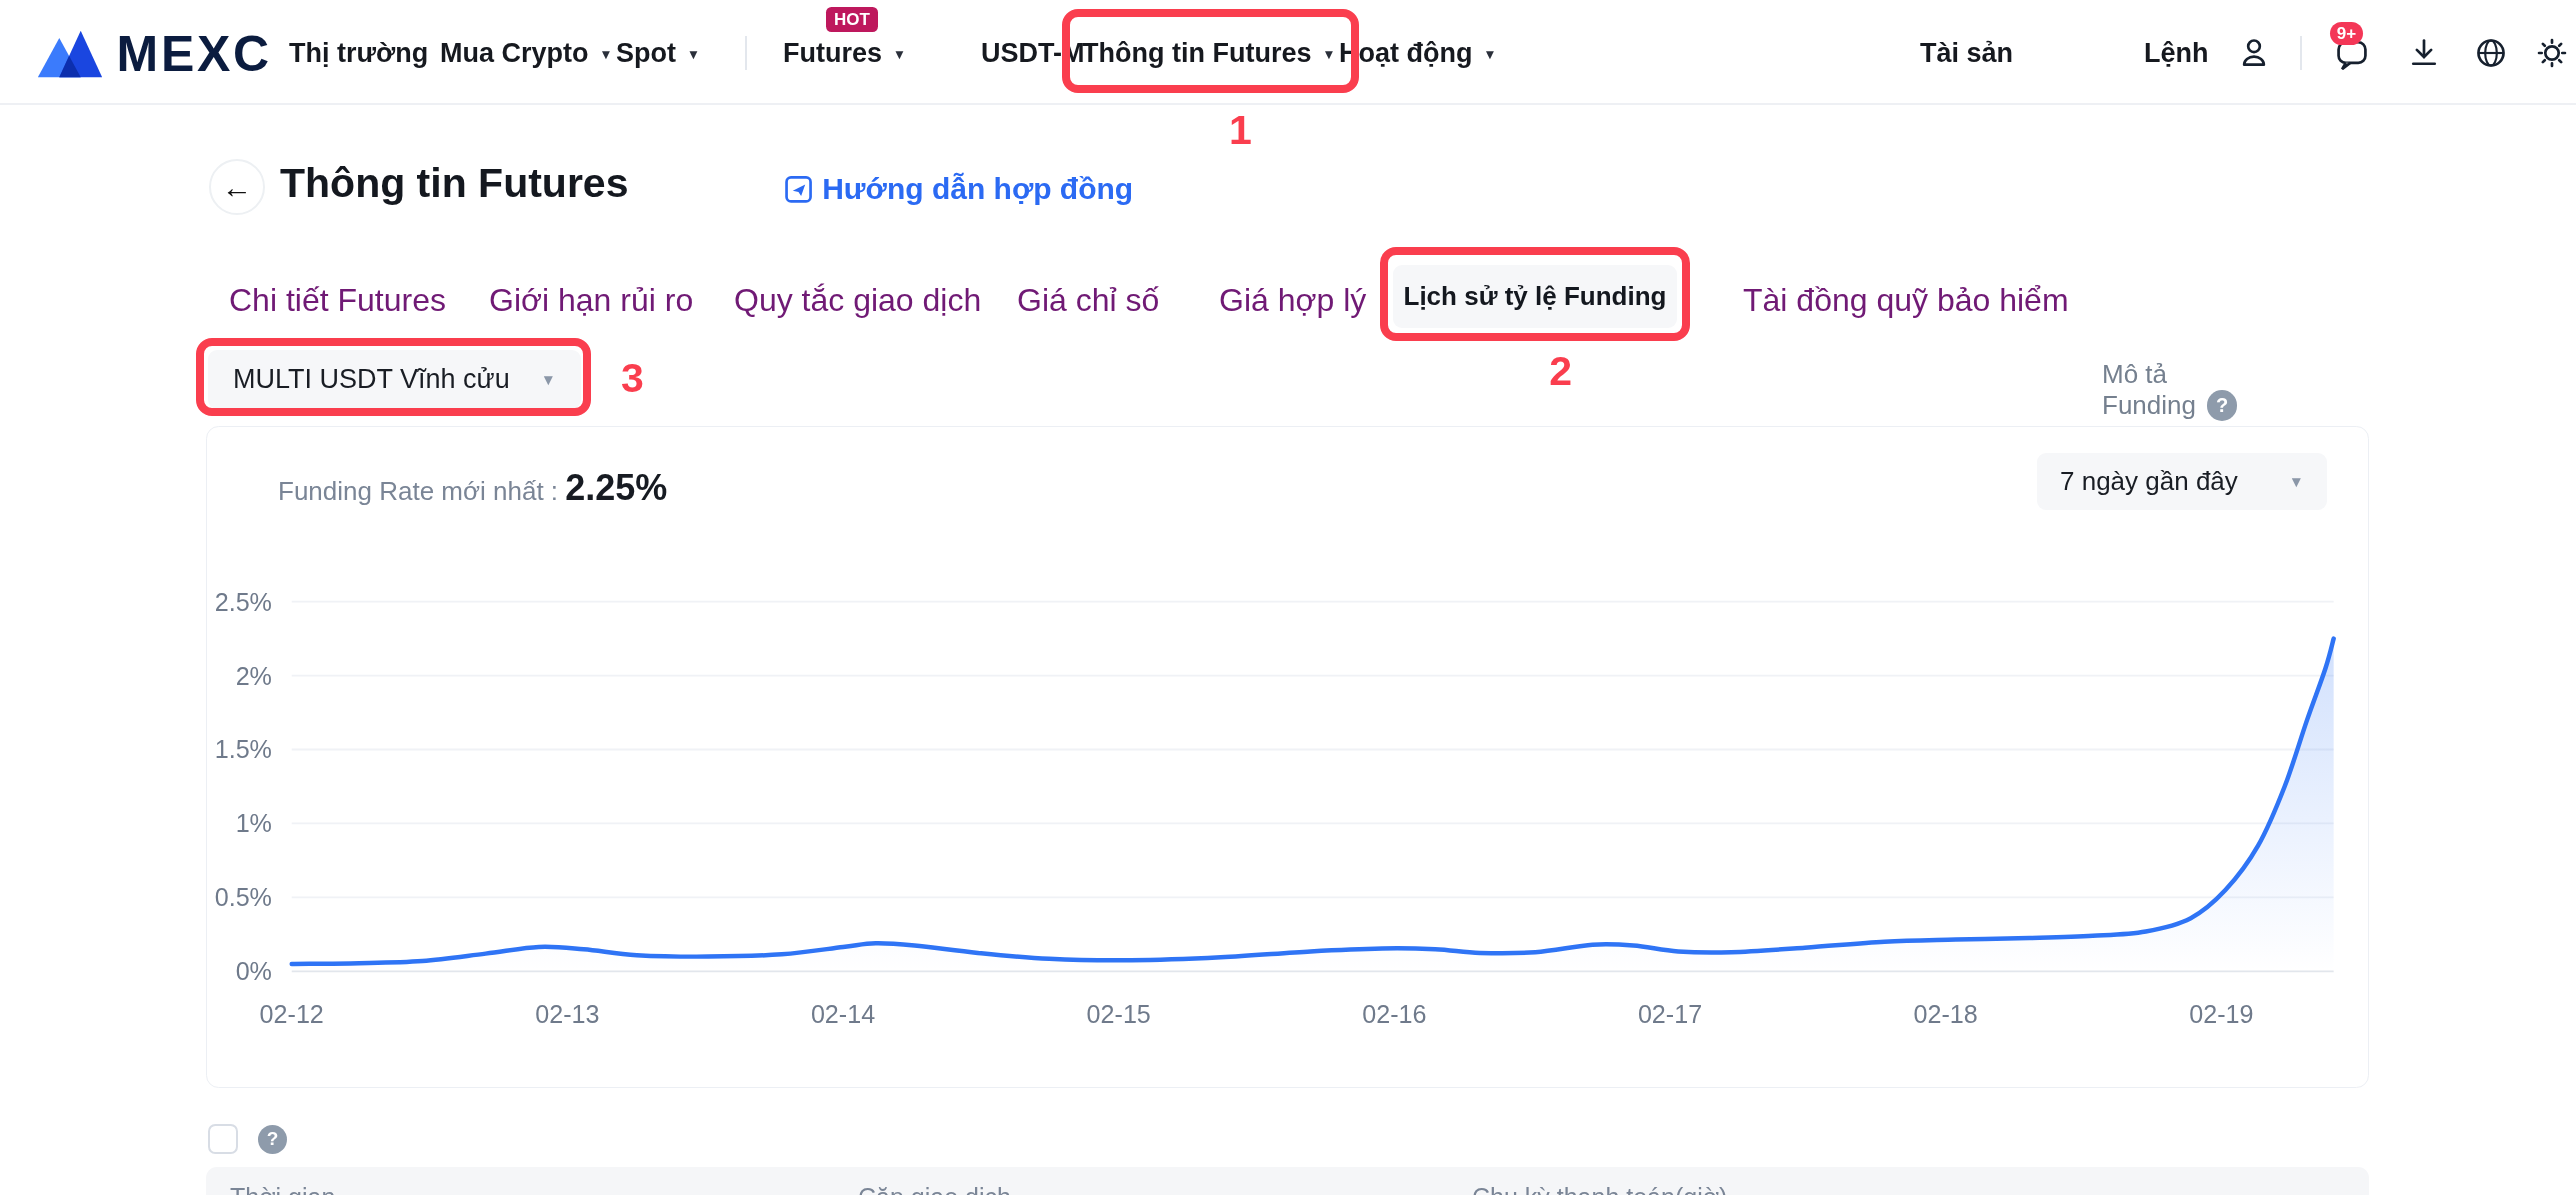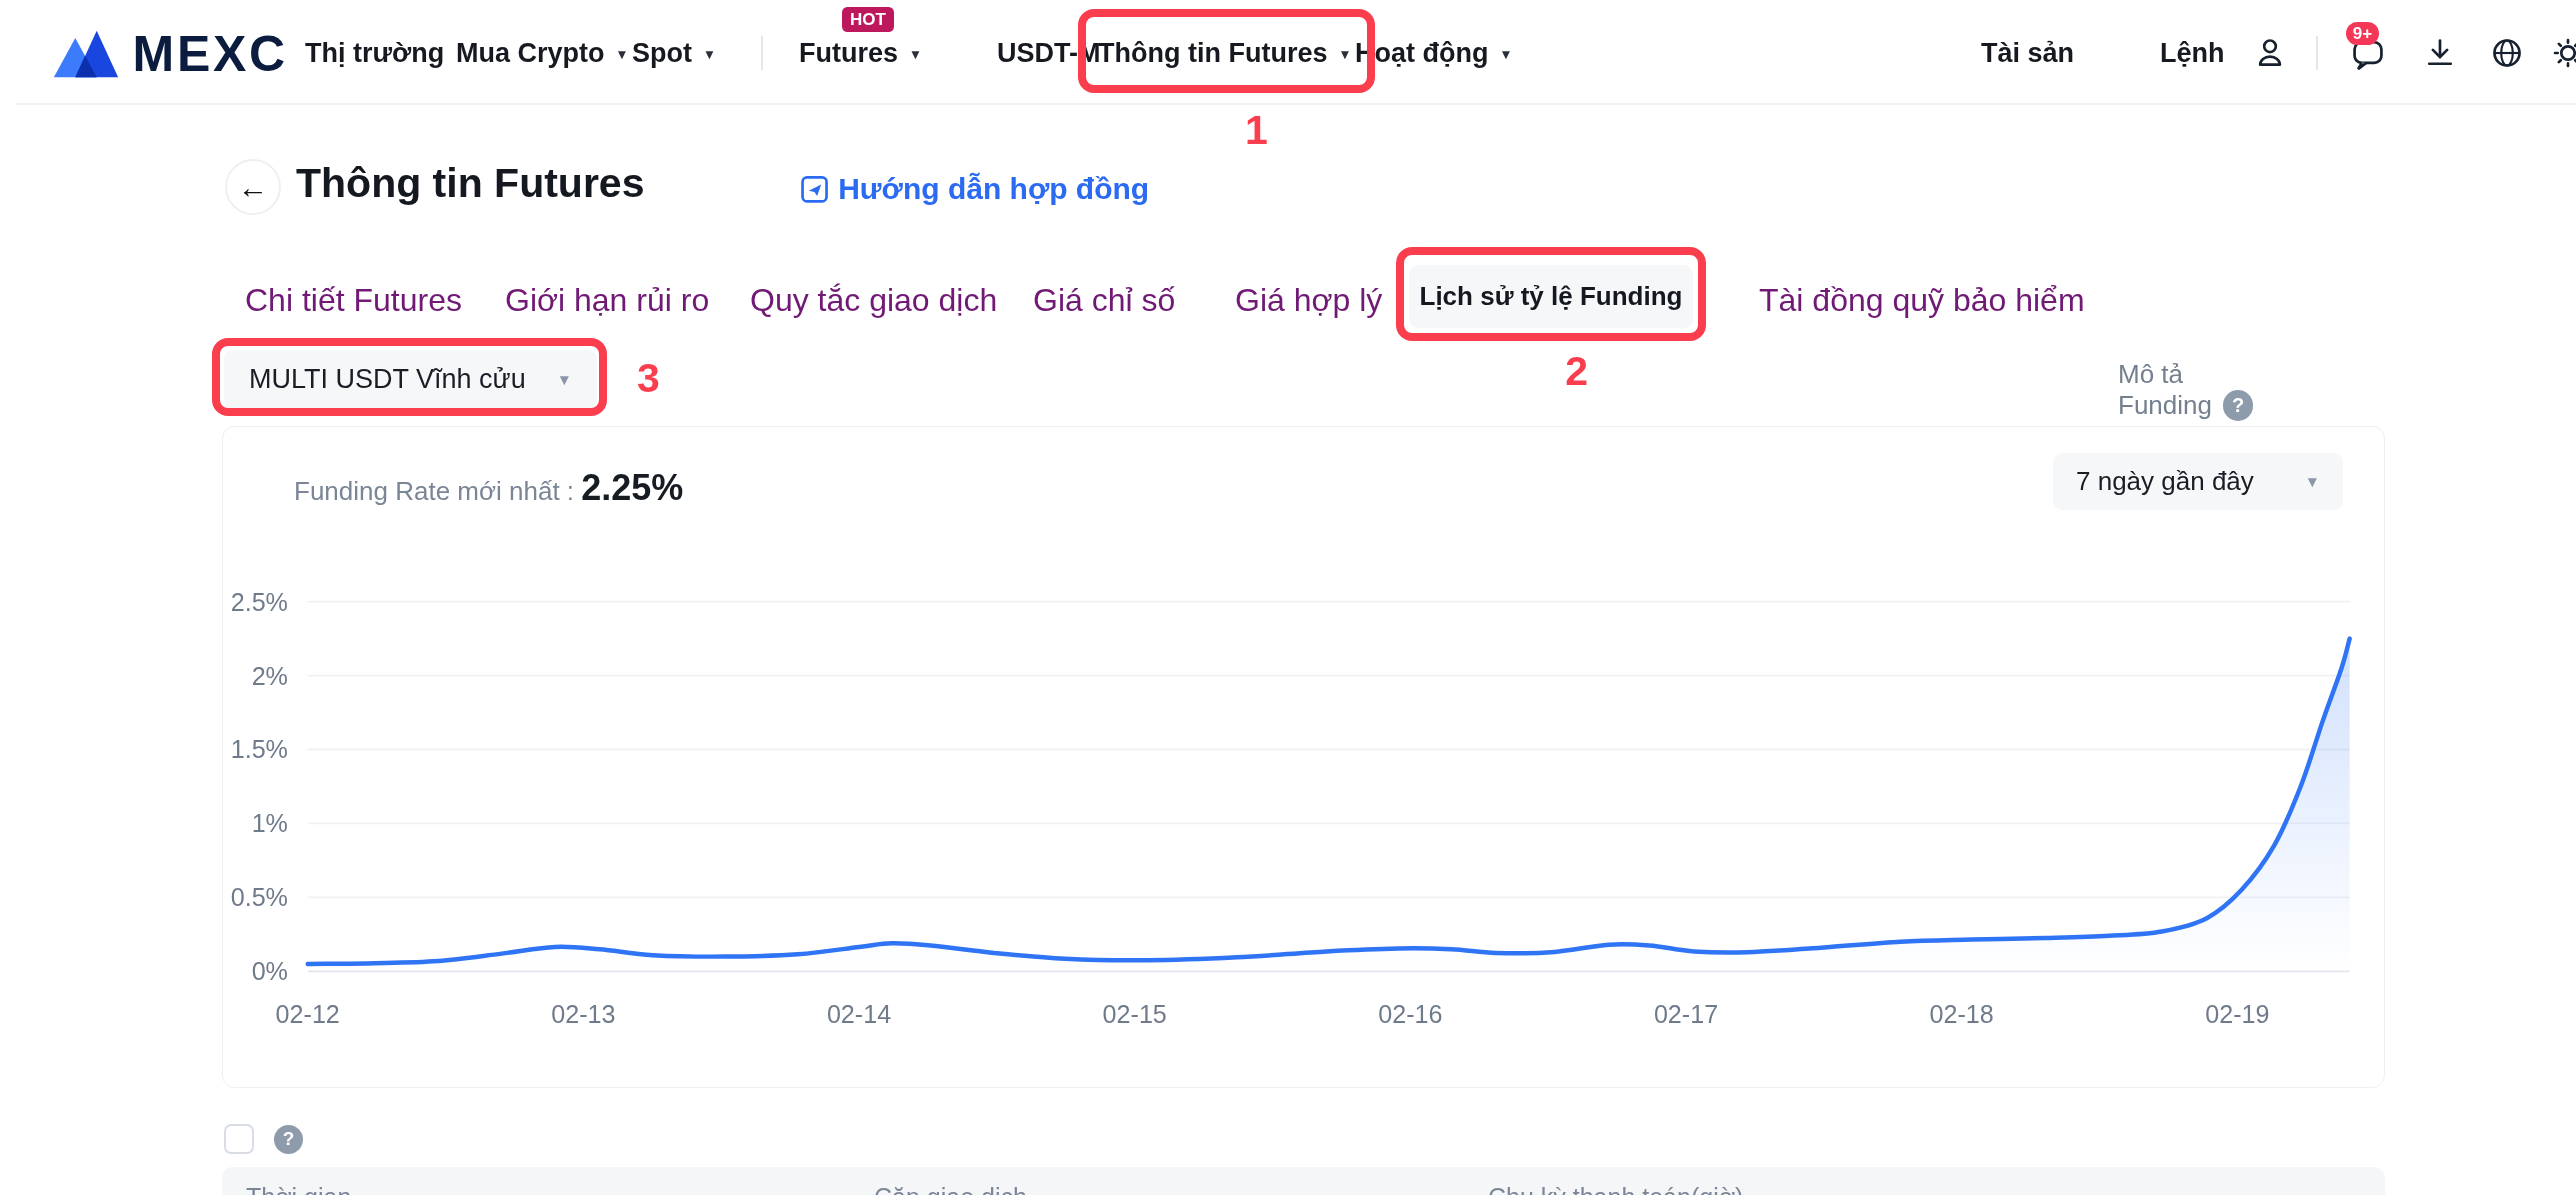--- a/index.html
+++ b/index.html
@@ -1,18 +1,18 @@
 <!DOCTYPE html>
 <html style="font-size:14.4px"><head>
 <meta charset="utf-8">
 <style>
   * { margin:0; padding:0; box-sizing:border-box; }
   html,body { width:2576px; height:1196px; overflow:hidden; background:#ffffff;
     font-family:"Liberation Sans","DejaVu Sans",sans-serif; color:#16191f; }
-  .page { position:relative; width:2100px; height:1196px; background:#fff;margin-left:16px; }
+  .page { position:relative; width:2100px; height:1196px; background:#fff; }
 
   
   .nav { position:absolute; left:0; top:0; width:2576px; height:105px; background:#fff;
          border-bottom:2.7px solid #eef0f4; z-index:5; }
   .logo { position:absolute; left:36px; top:25px; display:flex; align-items:center; gap:12.6px; }
   .logo-word { font-size:50px; font-weight:800; letter-spacing:2.7px; color:#0b1c3f; }
   .nav-item { position:absolute; top:34px; height:39px; line-height:39px; white-space:nowrap;
               font-size:27px; font-weight:600; color:#16191f; cursor:pointer; }
   .caret { display:inline-block; font-size:13.5px; color:#2a2f3a; margin-left:10.8px; vertical-align:2.7px; }
   .nav-divider { position:absolute; top:36px; width:1.8px; height:34px; background:#e3e7ed; }
@@ -106,21 +106,21 @@
       <span>USDT-M</span></div>
 
     <div class="nav-item" style="left:1082px">
       <div class="ann-rect" style="left:-20px; top:-25px; right:-23px; bottom:-20px;"></div>
       <div class="ann-num" style="left:58%; top:77px;">1</div>
       <span>Thông tin Futures</span><span class="caret">▼</span></div>
 
     <div class="nav-item" style="left:1339px">
       <span>Hoạt động</span><span class="caret">▼</span></div>
 
-    <div class="nav-item" style="left:1965px">
+    <div class="nav-item" style="left:1920px">
       <span>Tài sản</span></div>
     <div class="nav-item" style="left:2144px">
       <span>Lệnh</span></div>
 
     <div class="icon-btn" style="left:2237px">
       <svg width="34" height="34" viewBox="0 0 38 38" fill="none" stroke="#16202e" stroke-width="3">
         <circle cx="19" cy="11.5" r="6.5"></circle>
         <path d="M8 32 a11 9 0 0 1 22 0 z" stroke-linejoin="round"></path>
       </svg>
       </div>

